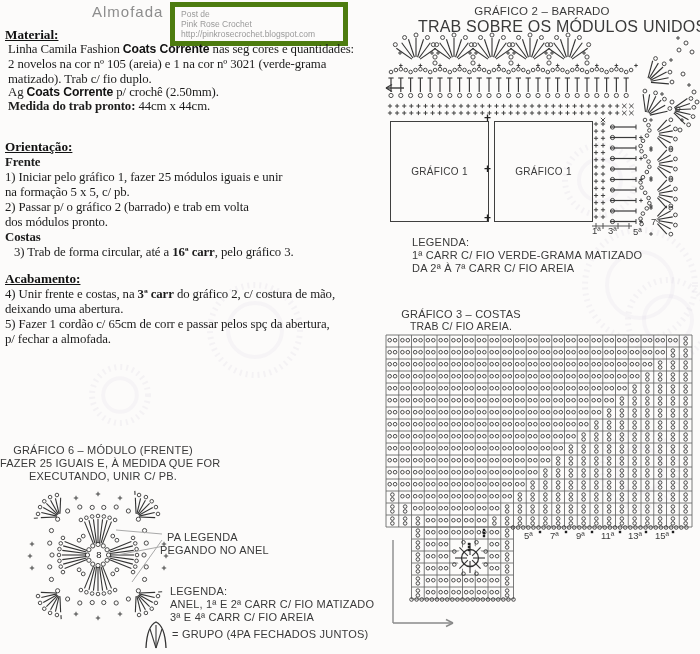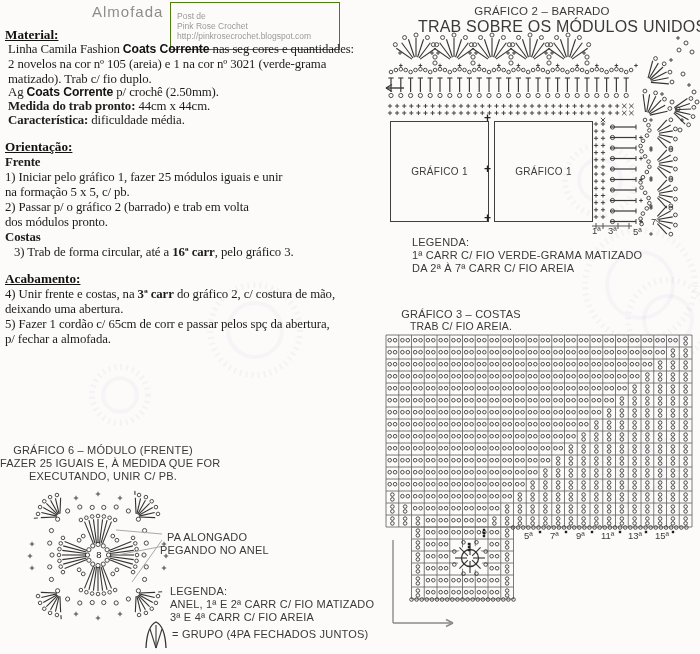--- a/index.html
+++ b/index.html
@@ -7,21 +7,21 @@
         font-family:"Liberation Sans",sans-serif;color:#2e2e2e;}
   .abs{position:absolute;white-space:nowrap;}
   .serif{font-family:"Liberation Serif",serif;font-size:12.8px;color:#1c1c1c;letter-spacing:-0.1px;}
   .serif .b{font-weight:bold;font-family:Liberation Serif, serif;}
   .hdr{font-family:"Liberation Serif",serif;font-size:13.2px;font-weight:bold;text-decoration:underline;color:#111;}
   .brand{font-family:"Liberation Sans",sans-serif;font-weight:bold;font-size:12.2px;color:#111;}
   .slabel{font-size:11px;color:#3a3a3a;letter-spacing:0.2px;}
   .slabel-c{text-align:center;}
   .rownum{font-size:9.5px;color:#3a3a3a;}
   .title-script{font-size:15px;color:#8d8d8d;letter-spacing:1px;}
-  .wbox{border:1px solid #4d7c0f;padding:8px 6px;font-size:8.5px;line-height:10px;color:#9a9a9a;}
+  .wbox{border:5px solid #4d7c0f;padding:2px 6px;font-size:8.5px;line-height:10px;color:#9a9a9a;}
   .gbox{position:absolute;border:1.5px solid #3f3f3f;display:flex;align-items:center;justify-content:center;
         font-size:10px;color:#3a3a3a;letter-spacing:0.3px;background:transparent;}
   .joinplus{font-size:12px;color:#222;font-weight:bold;}
   svg{position:absolute;overflow:visible;}
 </style>
 </head>
 <body>
 
 <div id="page">
 
@@ -46,21 +46,20 @@
     <div>Pink Rose Crochet</div>
     <div>http://pinkrosecrochet.blogspot.com</div>
   </div>
 
   <div class="abs hdr" style="left:5px;top:27px">Material:</div>
   <div class="abs serif" style="left:8px;top:42px"><span>Linha Camila Fashion </span><span class="brand">Coats Corrente</span><span> nas seg cores e quantidades:</span></div>
   <div class="abs serif" style="left:8px;top:57px">2 novelos na cor nº 105 (areia) e 1 na cor nº 3021 (verde-grama</div>
   <div class="abs serif" style="left:8px;top:72px">matizado). Trab c/ fio duplo.</div>
   <div class="abs serif" style="left:8px;top:85px"><span>Ag </span><span class="brand">Coats Corrente</span><span> p/ crochê (2.50mm).</span></div>
   <div class="abs serif" style="left:8px;top:99px"><span class="b">Medida do trab pronto:</span><span> 44cm x 44cm.</span></div>
-  <div class="abs serif" style="left:8px;top:113px"><span class="b">Característica:</span><span> dificuldade média.</span></div>
 
   <div class="abs hdr" style="left:5px;top:139px">Orientação:</div>
   <div class="abs serif b" style="left:5px;top:155px;font-weight:bold">Frente</div>
   <div class="abs serif" style="left:5px;top:170px">1) Iniciar pelo gráfico 1, fazer 25 módulos iguais e unir</div>
   <div class="abs serif" style="left:5px;top:185px">na formação 5 x 5, c/ pb.</div>
   <div class="abs serif" style="left:5px;top:200px">2) Passar p/ o gráfico 2 (barrado) e trab em volta</div>
   <div class="abs serif" style="left:5px;top:215px">dos módulos pronto.</div>
   <div class="abs serif b" style="left:5px;top:230px;font-weight:bold">Costas</div>
   <div class="abs serif" style="left:14px;top:245px"><span>3) Trab de forma circular, até a </span><span class="b">16ª carr</span><span>, pelo gráfico 3.</span></div>
 
@@ -1895,21 +1894,21 @@
       <line x1="83.8" y1="132" x2="88.2" y2="132" stroke="#333" stroke-width="0.9"></line>
       <line x1="86" y1="129.8" x2="86" y2="134.2" stroke="#333" stroke-width="0.9"></line>
       <line x1="105.8" y1="128" x2="110.2" y2="128" stroke="#333" stroke-width="0.9"></line>
       <line x1="108" y1="125.8" x2="108" y2="130.2" stroke="#333" stroke-width="0.9"></line>
       <line x1="150" y1="48" x2="104" y2="44" stroke="#a9a9a9" stroke-width="1"></line>
       <line x1="152" y1="60" x2="100" y2="70" stroke="#a9a9a9" stroke-width="1"></line>
       <line x1="150" y1="54" x2="120" y2="96" stroke="#a9a9a9" stroke-width="1"></line>
     </svg>
   <span class="abs" style="left:92px;top:549px;width:14px;text-align:center;font-size:9.5px;color:#222">8</span>
 
-  <div class="abs slabel" style="left:167px;top:531px">PA ALONGADO</div>
+  <div class="abs slabel" style="left:167px;top:531px">PA LEGENDA</div>
   <div class="abs slabel" style="left:160px;top:544px">PEGANDO NO ANEL</div>
 
   <div class="abs slabel" style="left:170px;top:585px">LEGENDA:</div>
   <div class="abs slabel" style="left:170px;top:598px">ANEL, 1ª E 2ª CARR C/ FIO MATIZADO</div>
   <div class="abs slabel" style="left:170px;top:611px">3ª E 4ª CARR C/ FIO AREIA</div>
   <svg id="fanicon" style="left:144px;top:620px" width="24" height="30">
       <path d="M2,28 Q3,6 12,2 Q21,6 22,28" fill="none" stroke="#333" stroke-width="1.3"></path>
       <line x1="12" y1="28" x2="6" y2="9" stroke="#3a3a3a" stroke-width="1.1"></line>
       <line x1="12" y1="28" x2="12" y2="5" stroke="#3a3a3a" stroke-width="1.1"></line>
       <line x1="12" y1="28" x2="18" y2="9" stroke="#3a3a3a" stroke-width="1.1"></line>

